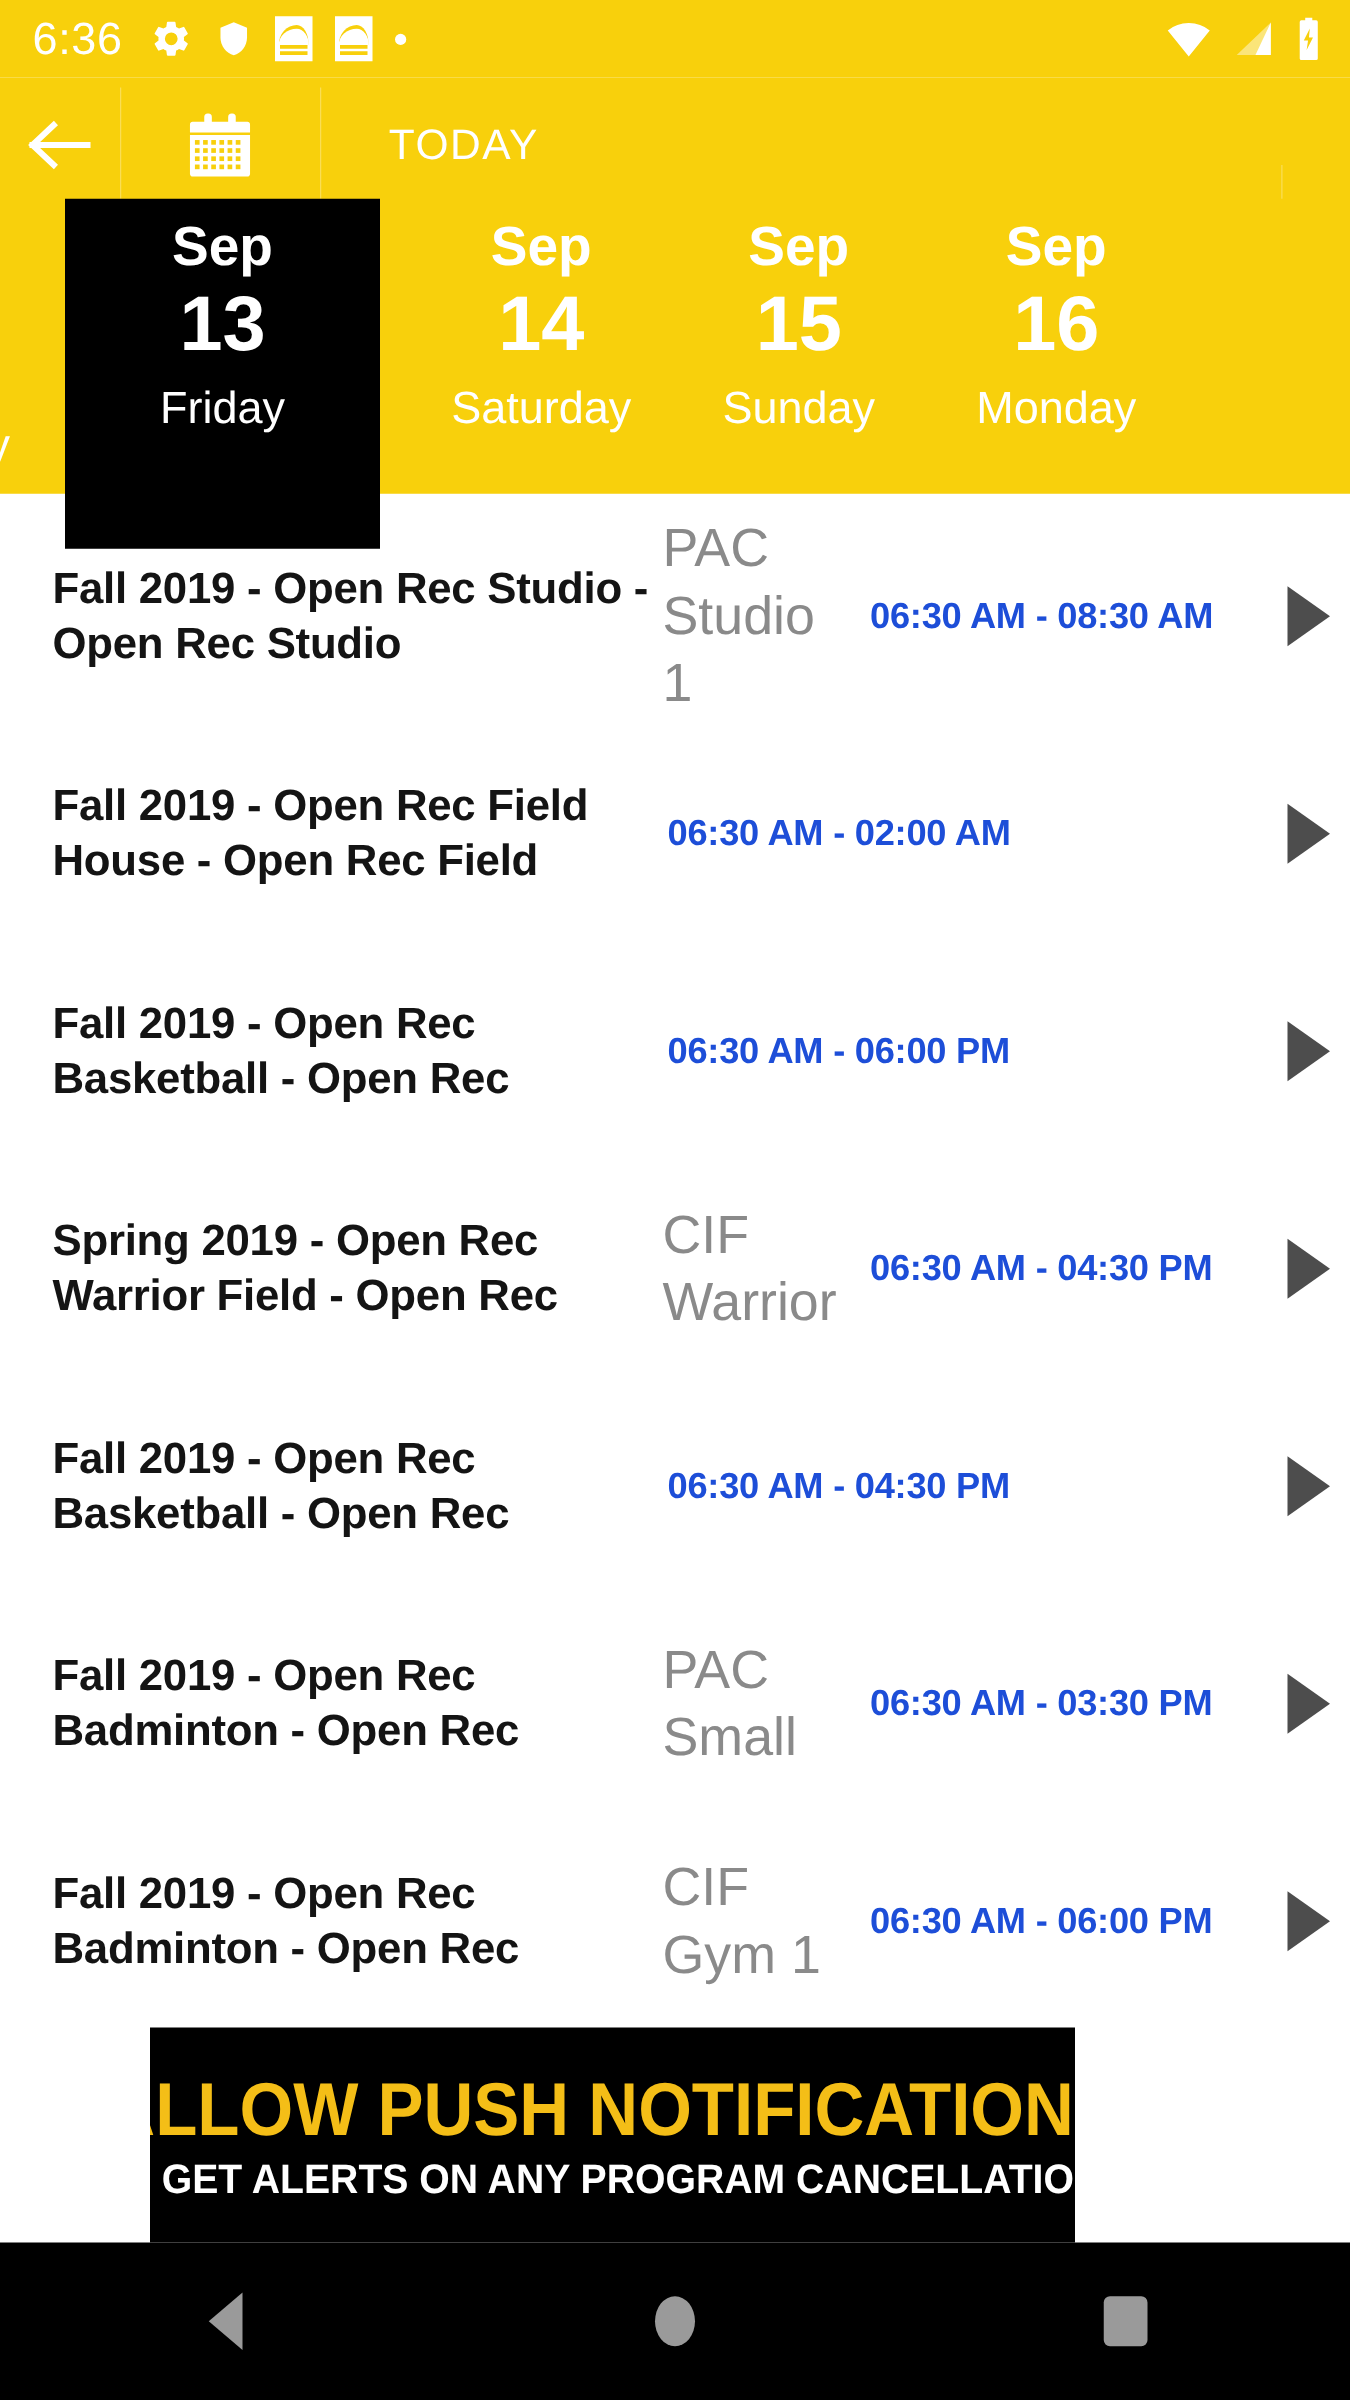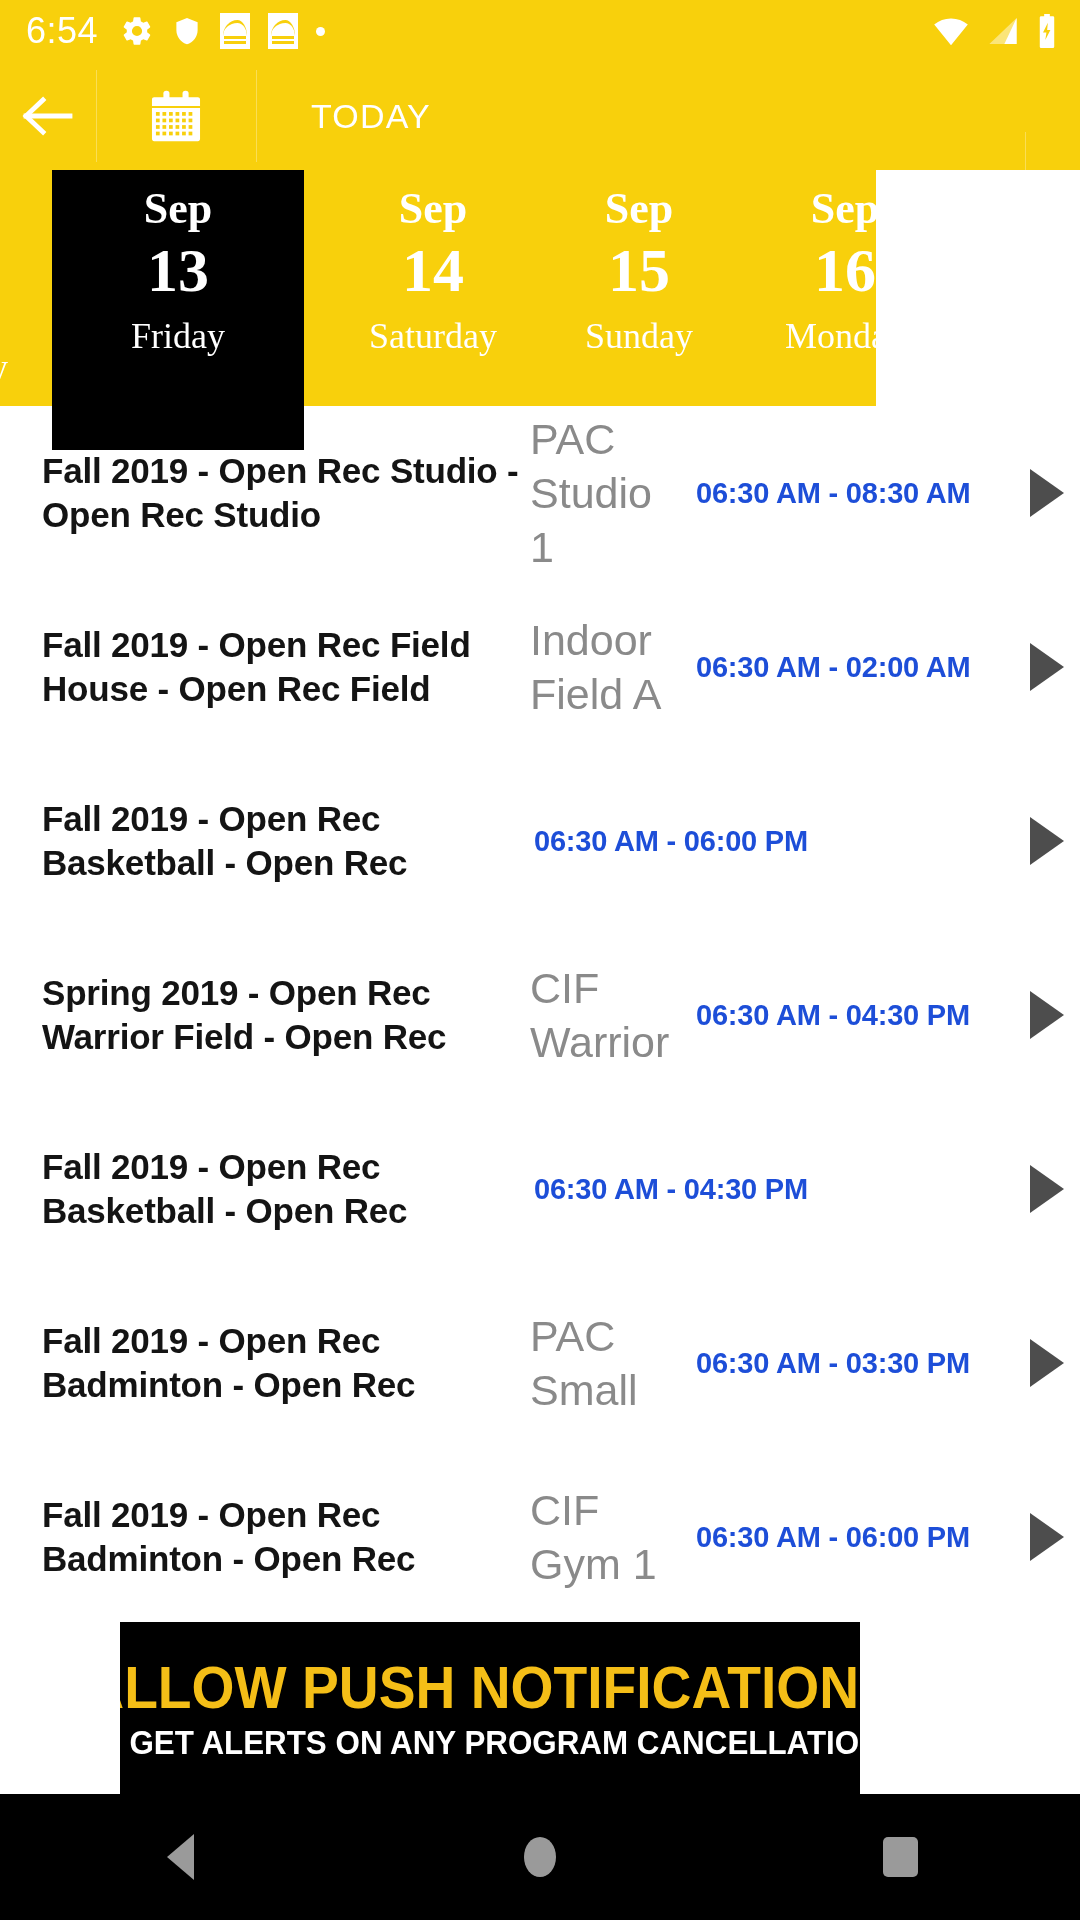--- a/index.html
+++ b/index.html
@@ -133,25 +133,24 @@
   #bar-end-divider {
     position: absolute;
     right: 54px; top: 70px;
     width: 1px; height: 92px;
     background: rgba(255,255,255,0.30);
   }
 
   
   #date-strip {
     position: absolute;
-    left: 0; top: 170px;
-    width: 876px;
+    left: 0; top: 159px;
+    width: 1080px;
     height: 236px;
     background: #F8D00C;
-    font-family: Liberation Serif, serif;
   }
   .date-tab {
     position: absolute;
     top: 0;
     width: 252px;
     height: 236px;
     display: flex;
     flex-direction: column;
     align-items: center;
     justify-content: flex-start;
@@ -333,21 +332,21 @@
     background: #9a9a9a;
     border-radius: 5px;
   }
 </style>
 </head>
 <body>
 
 <div id="screen">
 
   <div id="status-bar">
-    <div id="status-clock">6:54</div>
+    <div id="status-clock">6:36</div>
     <div class="status-icons-left">
       <svg class="sicon" width="34" height="34" viewBox="0 0 24 24" fill="#ffffff">
         <path d="M19.14 12.94a7.1 7.1 0 000-1.88l2.03-1.58a.5.5 0 00.12-.64l-1.92-3.32a.5.5 0 00-.6-.22l-2.39.96a7.03 7.03 0 00-1.62-.94l-.36-2.54a.5.5 0 00-.5-.42h-3.84a.5.5 0 00-.5.42l-.36 2.54c-.58.24-1.12.56-1.62.94l-2.39-.96a.5.5 0 00-.6.22L2.67 8.84a.5.5 0 00.12.64l2.03 1.58a7.1 7.1 0 000 1.88l-2.03 1.58a.5.5 0 00-.12.64l1.92 3.32c.12.22.38.3.6.22l2.39-.96c.5.38 1.04.7 1.62.94l.36 2.54c.04.24.25.42.5.42h3.84c.25 0 .46-.18.5-.42l.36-2.54c.58-.24 1.12-.56 1.62-.94l2.39.96c.22.08.48 0 .6-.22l1.92-3.32a.5.5 0 00-.12-.64l-2.03-1.58zM12 15.6A3.6 3.6 0 1112 8.4a3.6 3.6 0 010 7.2z"></path>
       </svg>
       <svg class="sicon" width="30" height="34" viewBox="0 0 24 24" fill="#ffffff">
         <path d="M12 1.5L3.5 5v6.2c0 5.3 3.6 10.2 8.5 11.3 4.9-1.1 8.5-6 8.5-11.3V5L12 1.5z"></path>
       </svg>
       <div class="app-badge"></div>
       <div class="app-badge"></div>
       <div class="dot-icon"></div>
@@ -447,21 +446,20 @@
       <div class="row-title">Fall 2019 - Open Rec Studio - Open Rec Studio</div>
       <div class="row-loc">PAC Studio 1</div>
       <div class="row-time">06:30 AM - 08:30 AM</div>
       <div class="row-arrow">
           <span class="tri"></span>
         </div>
     </div>
 
     <div class="row">
       <div class="row-title">Fall 2019 - Open Rec Field House - Open Rec Field</div>
-      <div class="row-loc">Indoor Field A</div>
       <div class="row-time">06:30 AM - 02:00 AM</div>
       <div class="row-arrow">
           <span class="tri"></span>
         </div>
     </div>
 
     <div class="row">
       <div class="row-title">Fall 2019 - Open Rec Basketball - Open Rec</div>
       <div class="row-time">06:30 AM - 06:00 PM</div>
       <div class="row-arrow">

